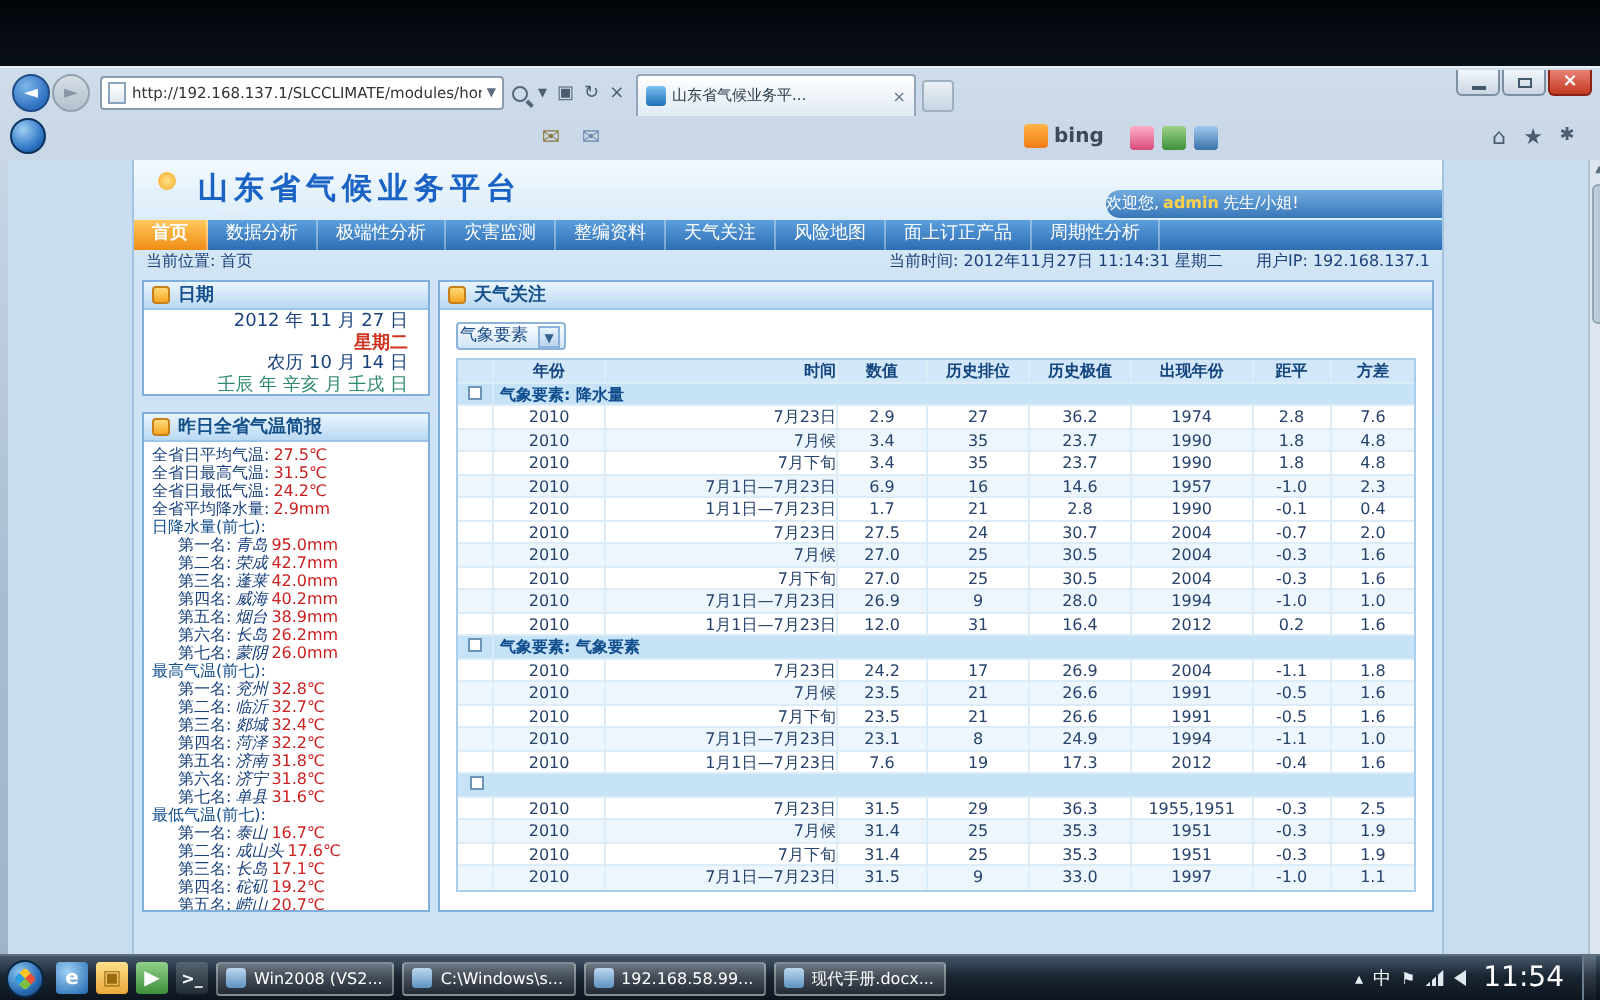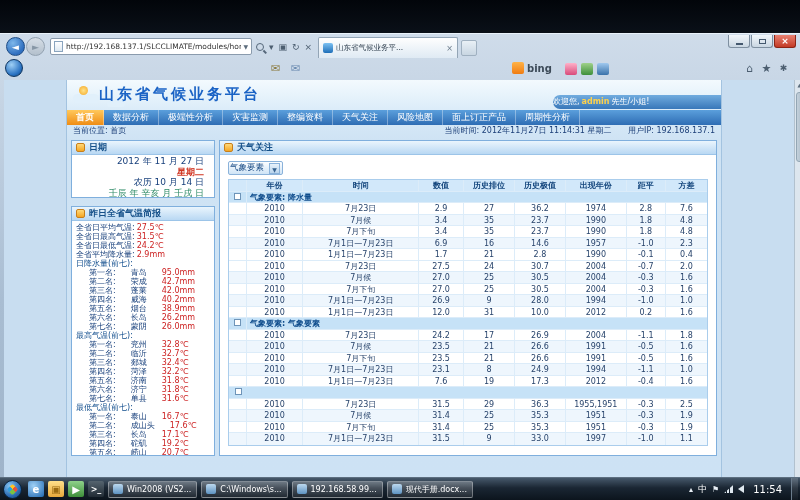--- a/index.html
+++ b/index.html
@@ -92,40 +92,40 @@
   .cal-body { padding-top:1px; }
   .cal-line { font-size:9px; line-height:10.5px; text-align:right; padding-right:10px; white-space:nowrap; }
   .cal-0 { color:#18407c; } .cal-1 { color:#d03522; font-weight:bold; } .cal-2 { color:#18407c; } .cal-3 { color:#2c8a66; }
 
   .report-panel { height:250px; }
   .report-body { padding:2px 0 0 4px; font-size:8px; line-height:9px; color:#18407c; }
   .sum-line { white-space:nowrap; }
   .sum-value { color:#cc1f1f; margin-left:2px; }
   .group-title { color:#0f4c8c; font-weight:normal; }
   .rank-line { padding-left:13px; white-space:nowrap; }
-  .rank-place { margin:0 15px; }
+  .rank-place { margin:0 2px;font-style:italic; }
   .rank-value { color:#cc1f1f; }
 
   .main { position:absolute; left:150px; top:0; right:2px; height:316px; }
   .main-panel { position:absolute; inset:0; }
   .dropdown-btn { position:absolute; left:8px; top:20px; height:14px; display:flex; align-items:center;
                   background:linear-gradient(#fdfeff,#cfe4f6); border:1px solid #8ab2da; border-radius:2px;
                   font-size:8.5px; color:#1c4d86; padding:0 2px 0 1px; }
   .dd-arrow { margin-left:5px; width:11px; height:11px; background:linear-gradient(#e8f2fb,#b9d4ec); border:1px solid #8ab2da;
               font-size:6px; line-height:11px; text-align:center; color:#35618f; }
 
   .table { position:absolute; left:8px; right:8px; top:38px; border:1px solid #aacdec; }
   .trow { display:flex; height:11.5px; line-height:11.5px; font-size:8px; color:#27436b; border-bottom:1px solid #dcecf9; background:#fff; }
   .trow:last-child { border-bottom:none; }
   .thead { background:#d2e8fa; color:#14467d; font-weight:bold; }
   .tsec { background:#c6e2f7; color:#0f4c8c; }
   .odd { background:#eef6fd; }
   .tcell { border-right:1px solid #dcecf9; text-align:center; overflow:hidden; white-space:nowrap; }
   .tcell:last-child { border-right:none; }
-  .c0{width:18px;} .c1{width:58px;} .c2{width:118px;} .c3{width:46px;} .c4{width:52px;}
+  .c0{width:18px;} .c1{width:58px;} .c2{width:118px;text-align:right;} .c3{width:46px;} .c4{width:52px;}
   .c5{width:52px;} .c6{width:62px;} .c7{width:40px;} .c8{width:42px;}
   .sec-name { flex:1; text-align:left; padding-left:3px; font-weight:bold; border-right:none; }
   .checkbox { display:inline-block; width:7px; height:7px; background:#fff; border:1px solid #6e94b8; vertical-align:middle; margin-top:-2px; }
 
   
   .taskbar { position:absolute; left:0; top:477px; width:800px; height:23px;
              background:linear-gradient(#46586a,#1a2633 45%,#0c141d); border-top:1px solid #5d6f80;
              display:flex; align-items:center; }
   .start-orb { width:19px; height:19px; margin:0 4px 0 3px; border-radius:50%;
                background:radial-gradient(circle at 35% 30%,#8cc8f2,#2a6cb5 60%,#123a6a); border:1px solid #0a2540;
@@ -142,21 +142,21 @@
   .task-btn { height:17px; margin:0 2px; display:flex; align-items:center; padding:0 5px 0 4px;
               background:linear-gradient(rgba(255,255,255,.28),rgba(255,255,255,.08));
               border:1px solid rgba(255,255,255,.32); border-radius:2px; max-width:92px; }
   .task-ico { width:10px; height:10px; background:linear-gradient(#bcd8ee,#5d93c2); border-radius:2px; margin-right:4px; flex:0 0 auto; }
   .task-label { color:#fff; font-size:8px; white-space:nowrap; overflow:hidden; }
   .tray { margin-left:auto; display:flex; align-items:center; gap:5px; padding-right:2px; color:#fff; }
   .tray-glyph { font-size:8px; color:#e8eef4; }
   .ime { font-size:9px; }
   .net-ico { width:9px; height:8px; background:linear-gradient(90deg,#dfe8ef 0 2px,transparent 2px 3px,#dfe8ef 3px 5px,transparent 5px 6px,#dfe8ef 6px 8px); clip-path:polygon(0 100%,100% 0,100% 100%); }
   .vol-ico { width:0; height:0; border:4px solid transparent; border-right:6px solid #dfe8ef; border-left:none; }
-  .clock { font-size:10px; color:#fff; margin:4px 4px; }
+  .clock { font-size:14px; color:#fff; margin:4px 4px; }
   .show-desktop { width:7px; height:23px; border-left:1px solid #6b7c8c; background:linear-gradient(rgba(255,255,255,.15),rgba(255,255,255,.02)); }
 </style>
 </head>
 <body>
 
 <div class="screen">
   <div class="top-strip"></div>
 
   <div class="browser">
     <div class="win-controls">
@@ -415,21 +415,21 @@
                     <div class="tcell c6">1994</div>
                     <div class="tcell c7">-1.0</div>
                     <div class="tcell c8">1.0</div>
                   </div>
                   <div class="trow ">
                     <div class="tcell c0"></div>
                     <div class="tcell c1">2010</div>
                     <div class="tcell c2">1月1日—7月23日</div>
                     <div class="tcell c3">12.0</div>
                     <div class="tcell c4">31</div>
-                    <div class="tcell c5">10.0</div>
+                    <div class="tcell c5">16.4</div>
                     <div class="tcell c6">2012</div>
                     <div class="tcell c7">0.2</div>
                     <div class="tcell c8">1.6</div>
                   </div>
                   <div class="trow tsec">
                     <div class="tcell c0"><span class="checkbox"></span></div>
                     <div class="tcell sec-name">气象要素: 气象要素</div>
                   </div>
                   <div class="trow ">
                     <div class="tcell c0"></div>

